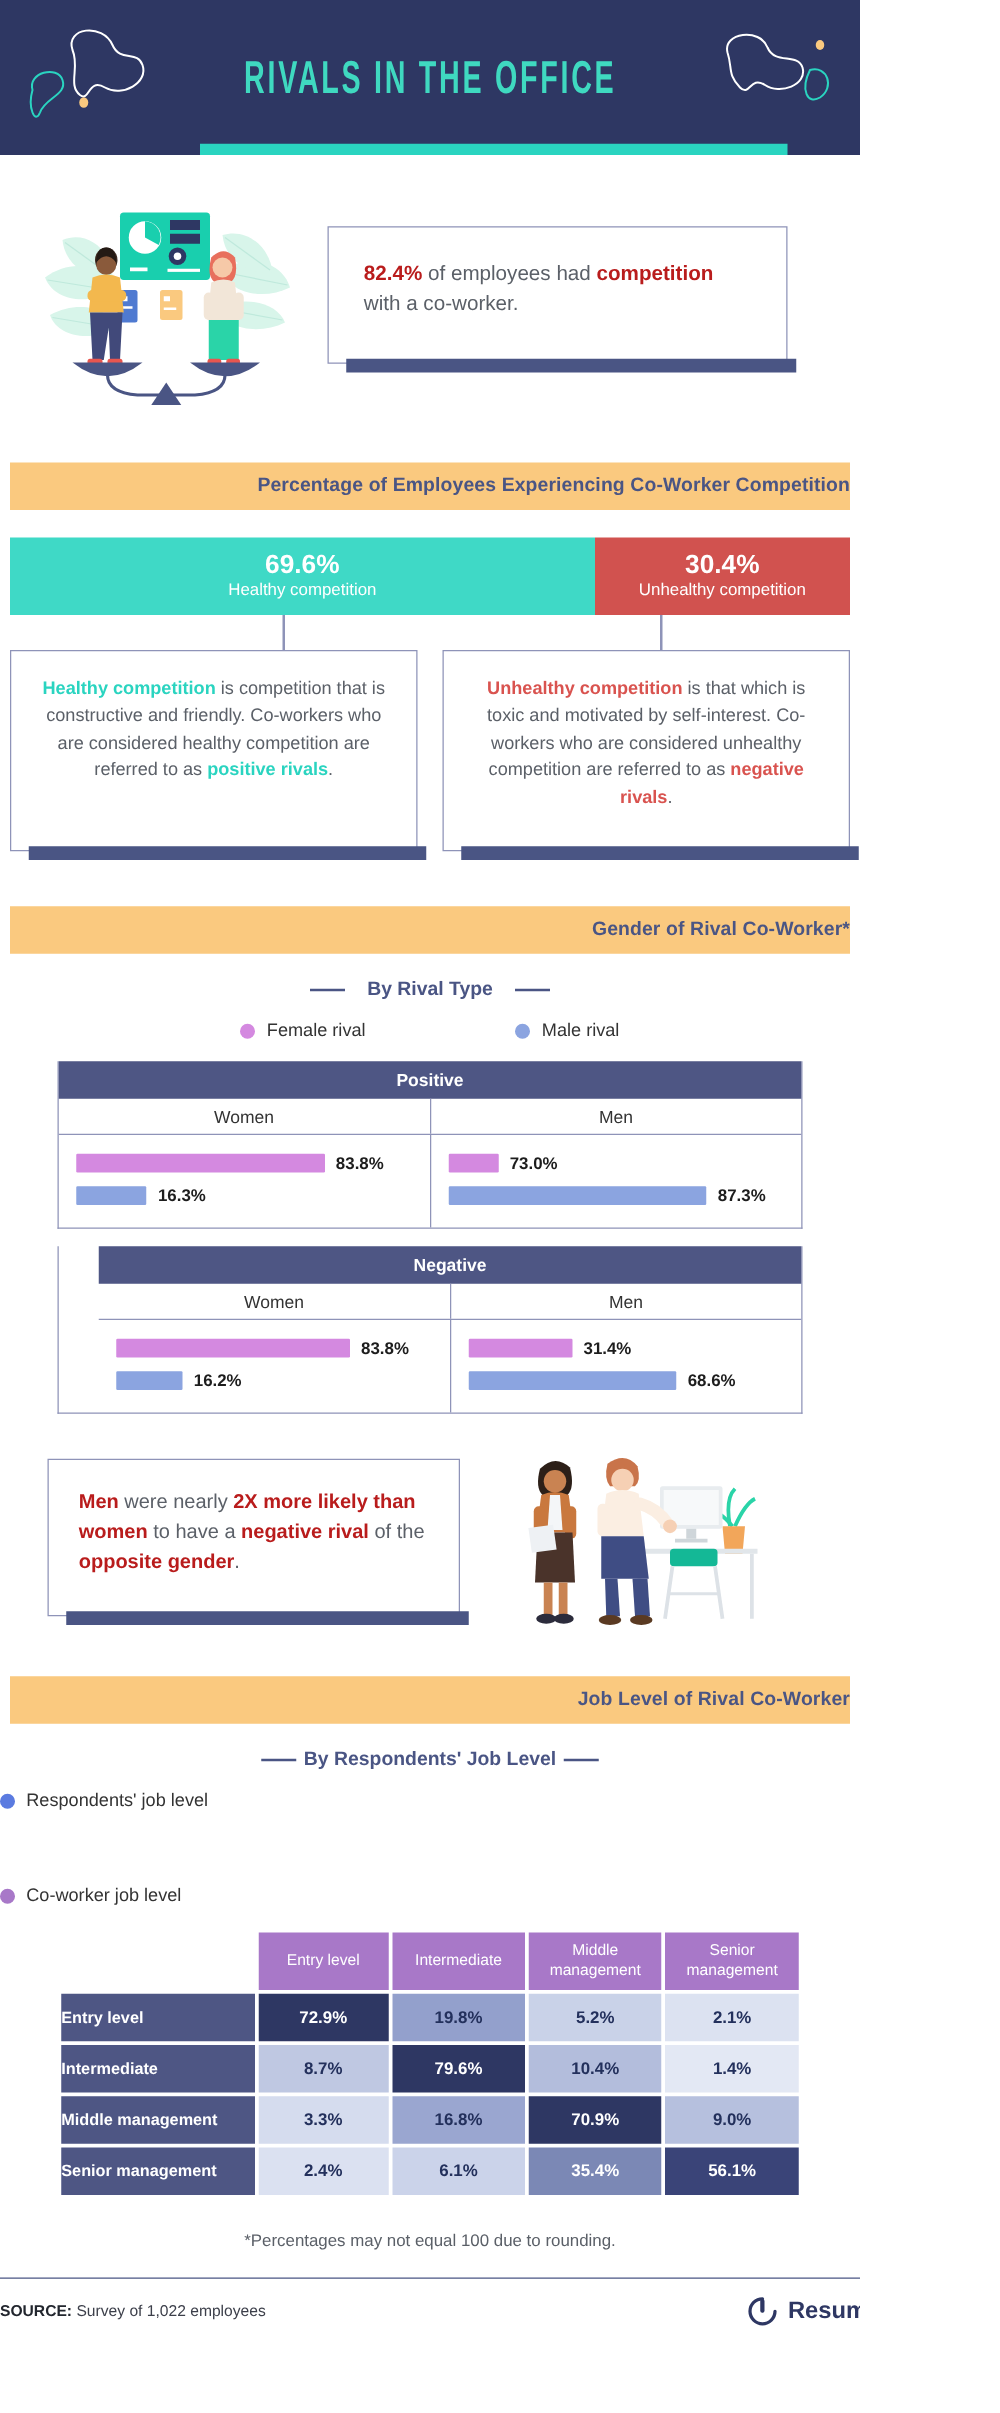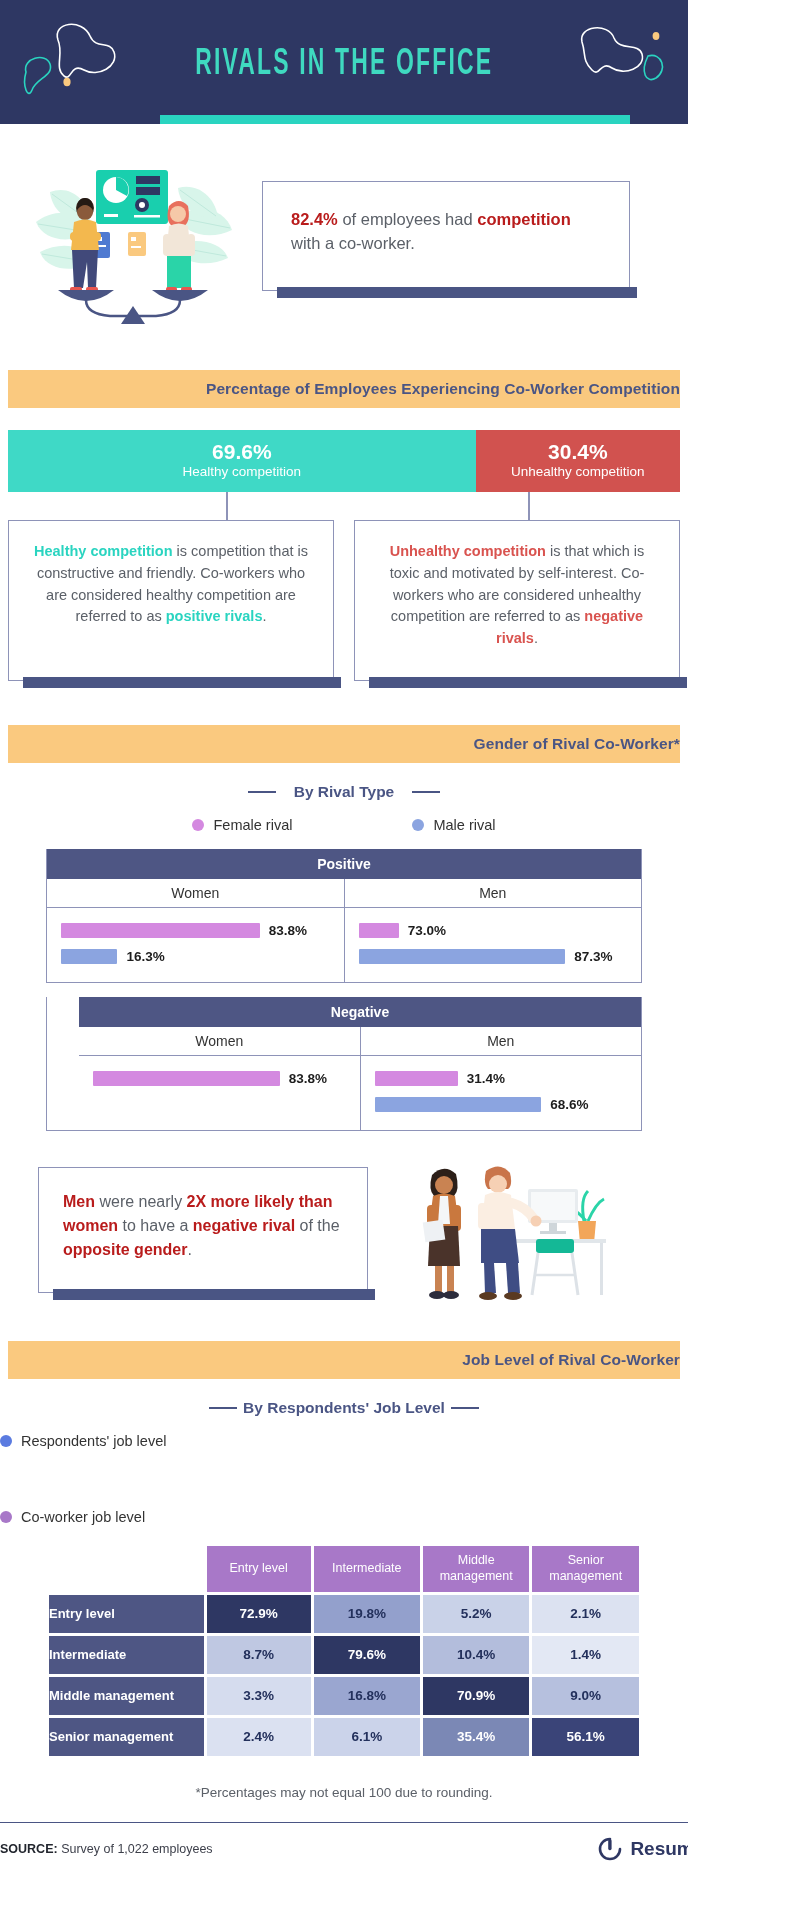--- a/index.html
+++ b/index.html
@@ -355,20 +355,24 @@
       <div class="rtable-head">Negative</div>
       <div class="rtable-cols">
         <div class="rtable-col-h">Women</div>
         <div class="rtable-col-h">Men</div>
       </div>
       <div class="rtable-body">
         <div class="rcell">
           <div class="barrow">
             <span class="bar bar-female" style="width:74%;"></span>
             <span class="bar-val">83.8%</span>
+          </div>
+          <div class="barrow">
+            <span class="bar bar-male" style="width:21%;"></span>
+            <span class="bar-val">16.2%</span>
           </div>
         </div>
         <div class="rcell">
           <div class="barrow">
             <span class="bar bar-female" style="width:33%;"></span>
             <span class="bar-val">31.4%</span>
           </div>
           <div class="barrow">
             <span class="bar bar-male" style="width:66%;"></span>
             <span class="bar-val">68.6%</span>

